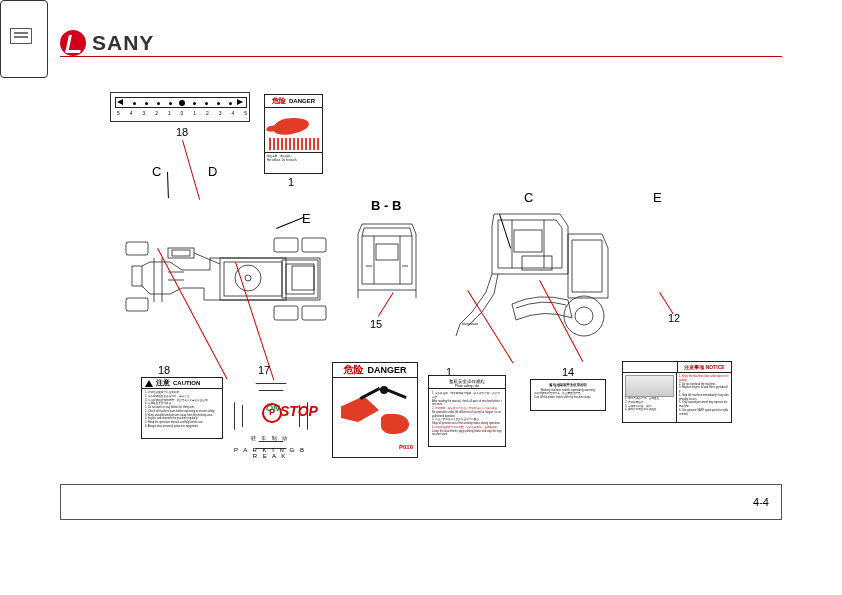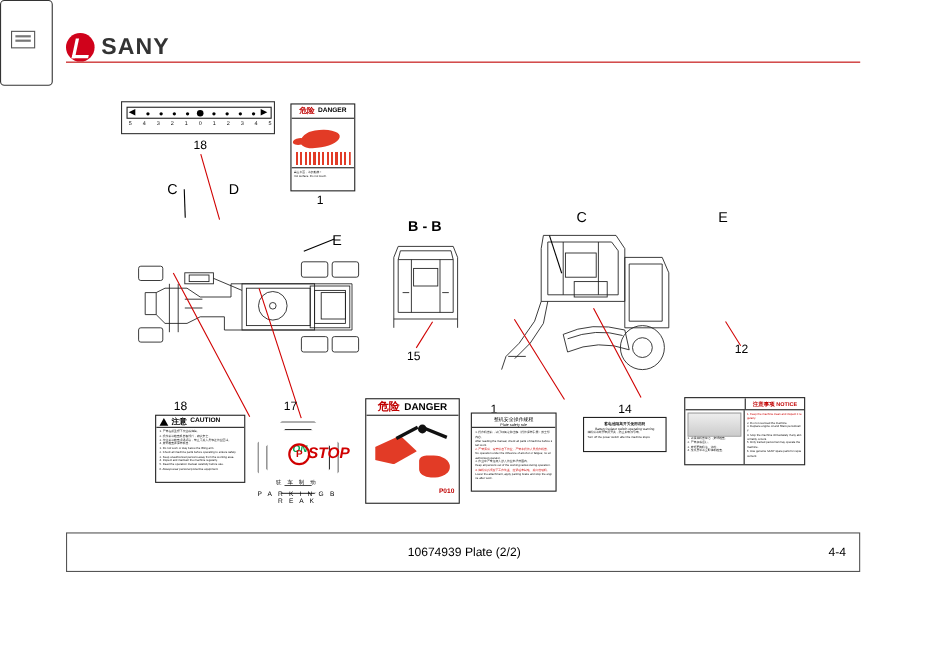--- a/index.html
+++ b/index.html
@@ -722,17 +722,16 @@
         <div class="tiny">2. Do not overload the machine.</div>
         <div class="tiny">3. Replace engine oil and filters periodically.</div>
         <div class="tiny">4. Stop the machine immediately if any abnormality occurs.</div>
         <div class="tiny">5. Only trained personnel may operate the machine.</div>
         <div class="tiny">6. Use genuine SANY spare parts for replacement.</div>
       </div>
     </div>
   </div>
 
   <div class="footer">
-    <div class="footer-center">10674939 Plate (2/2)</div>
     <div class="footer-page">4-4</div>
   </div>
 
 </div>
 
 </body></html>

